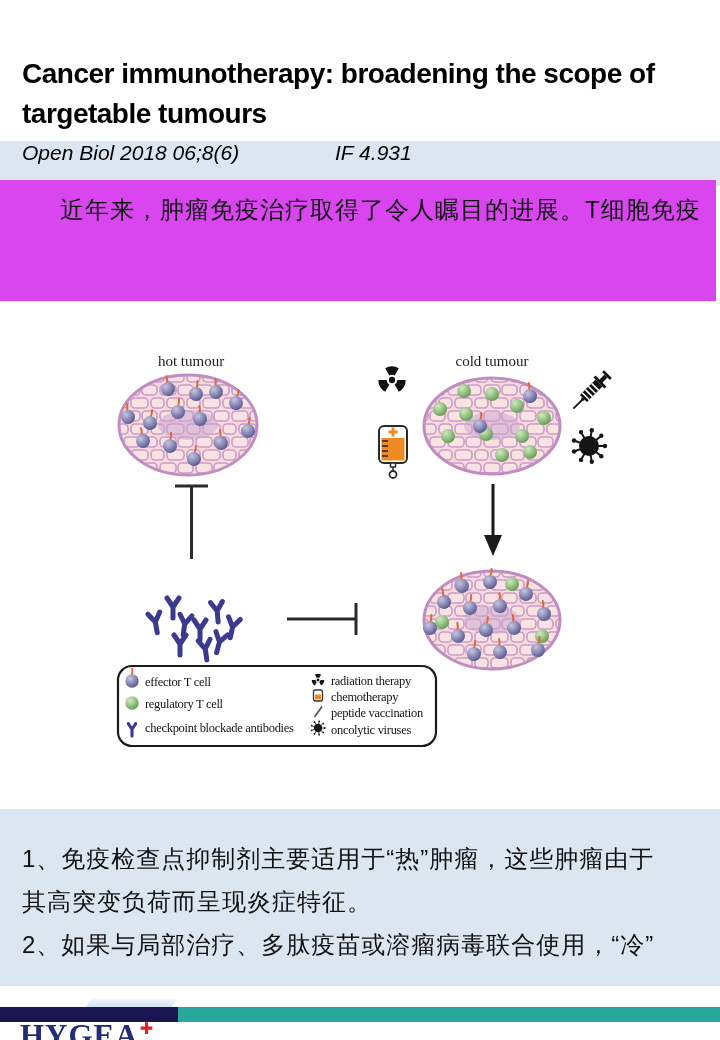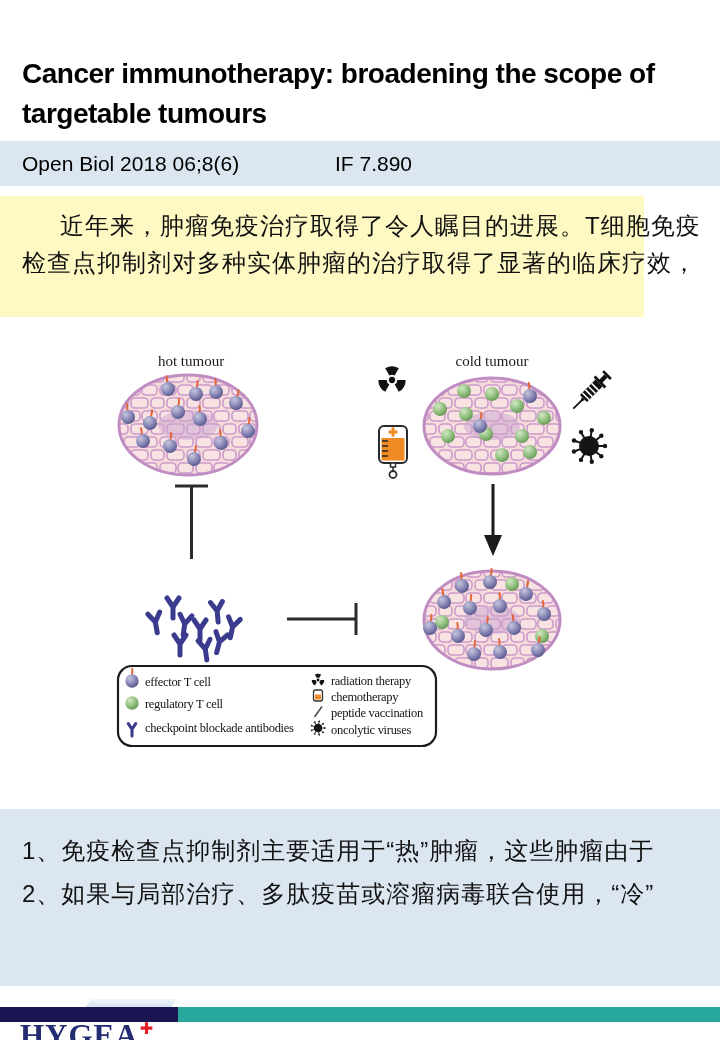--- a/index.html
+++ b/index.html
@@ -3,34 +3,34 @@
 <meta charset="utf-8">
 <style>
   html,body{margin:0;padding:0;background:#fff;}
   .page{position:relative;width:720px;height:1040px;background:#fff;overflow:hidden;
         font-family:"Liberation Sans",sans-serif;color:#000;margin-top:44px;}
 
   .title{position:absolute;left:22px;top:10px;width:690px;
          font-size:28px;font-weight:700;line-height:40px;letter-spacing:-0.5px;color:#000;}
 
   .journal-bar{position:absolute;left:0;top:97px;width:720px;height:45px;
-               background:#dce6f1;display:flex;align-items:center;}
+               background:#dce6f1;display:flex;font-style:italic;}
   .journal-bar .ref{margin-left:22px;font-size:21px;}
   .journal-bar .if{position:absolute;left:335px;font-size:21px;}
 
-  .abstract{position:absolute;left:0;top:152px;width:644px;height:121px;
-            background:#fef9c3;padding-top:11px;box-sizing:border-box;}
+  .abstract{position:absolute;left:0;top:136px;width:716px;height:121px;
+            background:#d946ef;padding-top:11px;box-sizing:border-box;}
   .abstract .line{margin-left:22px;font-size:24px;line-height:37px;
                   letter-spacing:1px;white-space:nowrap;color:#111;}
   .abstract .line:first-child{padding-left:38px;}
 
   .figure-wrap{position:absolute;left:105px;top:288px;width:510px;height:440px;}
 
   .summary{position:absolute;left:0;top:765px;width:720px;height:177px;
-           background:#dce6f1;padding-top:20px;box-sizing:border-box;}
+           background:#dce6f1;padding-top:28px;box-sizing:border-box;}
   .summary .line{margin-left:22px;font-size:24px;line-height:43px;
                  letter-spacing:1px;white-space:nowrap;color:#111;}
 
   .footer-highlight{position:absolute;left:88px;top:955px;width:86px;height:9px;
                     background:linear-gradient(#f2f7fc,#cfe0ee);transform:skewX(-35deg);}
   .bar-navy{position:absolute;left:0;top:963px;width:178px;height:15px;background:#1a1653;}
   .bar-teal{position:absolute;left:178px;top:963px;width:542px;height:15px;background:#28a79c;}
 
   .logo{position:absolute;left:20px;top:974px;font-family:"Liberation Serif",serif;
         font-weight:700;font-size:31px;color:#242d74;letter-spacing:1px;}
@@ -46,26 +46,25 @@
 </style>
 </head>
 <body>
 
 <div class="page">
 
   <div class="title">Cancer immunotherapy: broadening the scope of targetable tumours</div>
 
   <div class="journal-bar">
     <span class="ref">Open Biol 2018 06;8(6)</span>
-    <span class="if">IF 7.890</span>
+    <span class="if">IF 4.931</span>
   </div>
 
   <div class="abstract">
     <div class="line">近年来，肿瘤免疫治疗取得了令人瞩目的进展。T细胞免疫</div>
-    <div class="line">检查点抑制剂对多种实体肿瘤的治疗取得了显著的临床疗效，</div>
   </div>
 
   <div class="figure-wrap">
     <svg width="510" height="440" viewBox="0 0 510 440">
       <defs>
         <radialGradient id="gp" cx="0.35" cy="0.3" r="0.8">
           <stop offset="0" stop-color="#c6c6de"></stop>
             <stop offset="0.55" stop-color="#8585b5"></stop>
             <stop offset="1" stop-color="#4e4e82"></stop>
         </radialGradient>
@@ -272,20 +271,21 @@
         <text class="legend-text" x="226" y="353">radiation therapy</text>
         <text class="legend-text" x="226" y="369">chemotherapy</text>
         <text class="legend-text" x="226" y="385">peptide vaccination</text>
         <text class="legend-text" x="226" y="402">oncolytic viruses</text>
       </g>
     </svg>
   </div>
 
   <div class="summary">
     <div class="line">1、免疫检查点抑制剂主要适用于“热”肿瘤，这些肿瘤由于</div>
+    <div class="line">其高突变负荷而呈现炎症特征。</div>
     <div class="line">2、如果与局部治疗、多肽疫苗或溶瘤病毒联合使用，“冷”</div>
   </div>
 
   <div class="footer-highlight"></div>
   <div class="bar-navy"></div>
   <div class="bar-teal"></div>
 
   <div class="logo"><span>HYGEA</span><span class="cross">✚</span></div>
 
   <div class="watermark">

